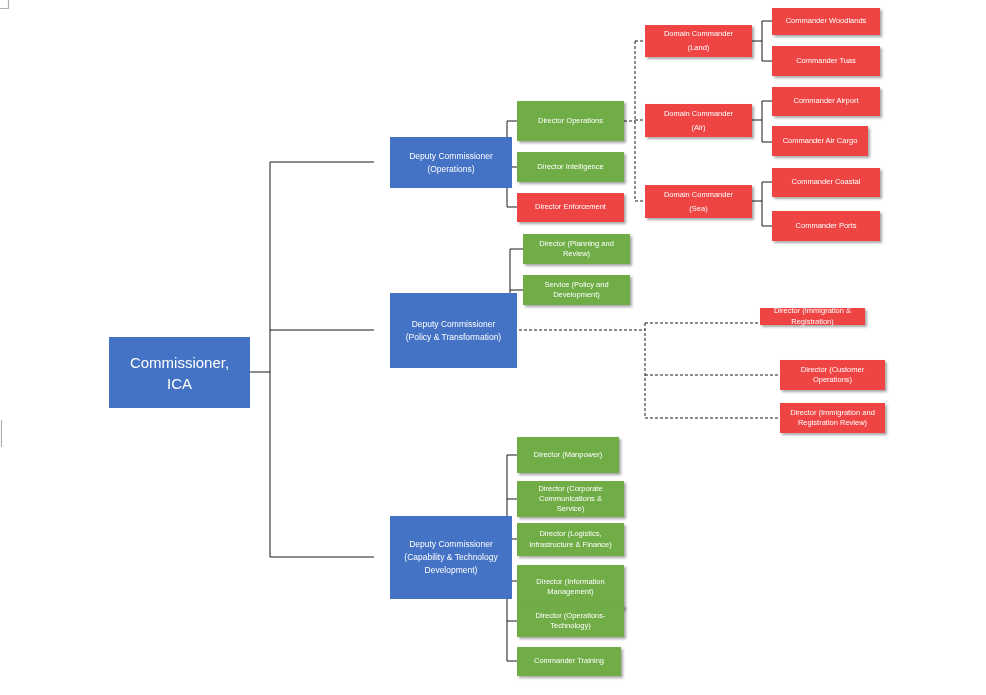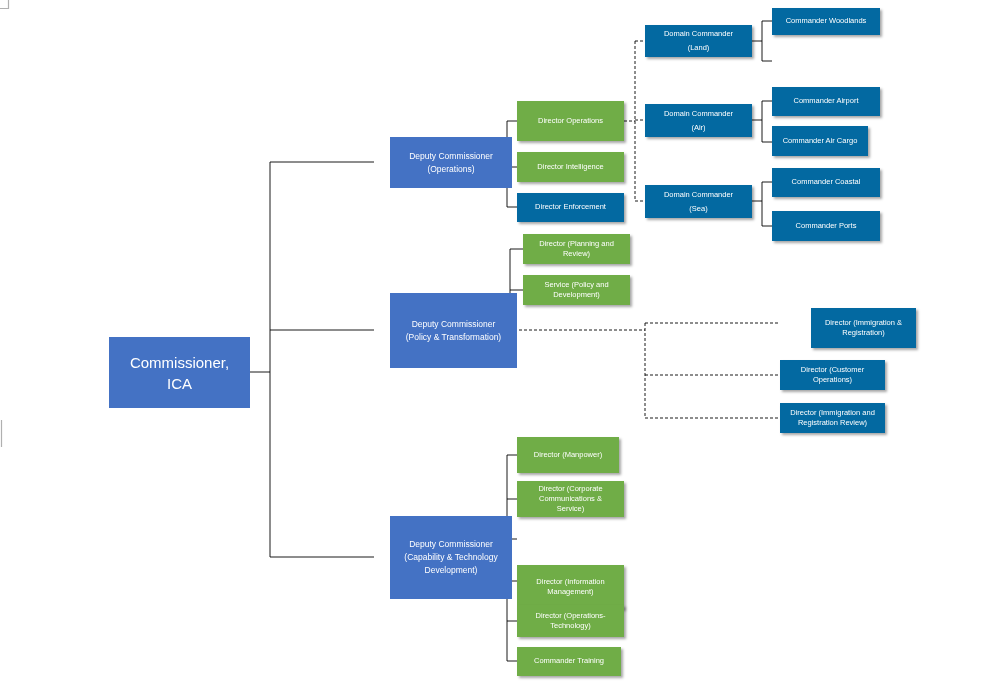--- a/index.html
+++ b/index.html
@@ -11,21 +11,21 @@
   }
   svg.connectors { position:absolute; left:0; top:0; width:986px; height:695px; }
   .node {
     position:absolute; color:#ffffff;
     display:flex; align-items:center; justify-content:center;
     text-align:center; white-space:pre-line;
     padding:1px 3px; line-height:1.35;
   }
   .blue   { background:#4472C4; }
   .green  { background:#70AD47; box-shadow:1.5px 1.5px 2.5px rgba(0,0,0,0.35); }
-  .orange { background:#0369a1; box-shadow:1.5px 1.5px 2.5px rgba(0,0,0,0.35); }
+  .orange { background:#ef4444; box-shadow:1.5px 1.5px 2.5px rgba(0,0,0,0.35); }
   .fs-lg { font-size:15px; line-height:1.4;margin-left:47px; }
   .fs-md { font-size:8.5px; line-height:1.5;margin-left:16px; }
   .fs-sm { font-size:7.5px; }
   .tall-lines { line-height:1.85; }
 </style>
 </head>
 <body>
 
 <div class="canvas">
 
@@ -59,40 +59,43 @@
   <div class="node orange fs-sm" style="left:517px;top:193px;width:107px;height:29px">Director Enforcement</div>
 
   <div class="node orange fs-sm tall-lines" style="left:645px;top:25px;width:107px;height:32px">Domain Commander
 (Land)</div>
   <div class="node orange fs-sm tall-lines" style="left:645px;top:104px;width:107px;height:33px">Domain Commander
 (Air)</div>
   <div class="node orange fs-sm tall-lines" style="left:645px;top:185px;width:107px;height:33px">Domain Commander
 (Sea)</div>
 
   <div class="node orange fs-sm" style="left:772px;top:8px;width:108px;height:27px">Commander Woodlands</div>
+  <div class="node orange fs-sm" style="left:772px;top:46px;width:108px;height:30px">Commander Tuas</div>
   <div class="node orange fs-sm" style="left:772px;top:87px;width:108px;height:29px">Commander Airport</div>
   <div class="node orange fs-sm" style="left:772px;top:126px;width:96px;height:30px">Commander Air Cargo</div>
   <div class="node orange fs-sm" style="left:772px;top:168px;width:108px;height:29px">Commander Coastal</div>
   <div class="node orange fs-sm" style="left:772px;top:211px;width:108px;height:30px">Commander Ports</div>
 
   <div class="node green fs-sm" style="left:523px;top:234px;width:107px;height:30px">Director (Planning and
 Review)</div>
   <div class="node green fs-sm" style="left:523px;top:275px;width:107px;height:30px">Service (Policy and
 Development)</div>
 
-  <div class="node orange fs-sm" style="left:811px;top:308px;width:105px;height:40px">Director (Immigration &amp;
+  <div class="node orange fs-sm" style="left:760px;top:308px;width:105px;height:17px">Director (Immigration &amp;
 Registration)</div>
   <div class="node orange fs-sm" style="left:780px;top:360px;width:105px;height:30px">Director (Customer
 Operations)</div>
   <div class="node orange fs-sm" style="left:780px;top:403px;width:105px;height:30px">Director (Immigration and
 Registration Review)</div>
 
   <div class="node green fs-sm" style="left:517px;top:437px;width:102px;height:36px">Director (Manpower)</div>
   <div class="node green fs-sm" style="left:517px;top:481px;width:107px;height:36px">Director (Corporate
 Communications &amp;
 Service)</div>
+  <div class="node green fs-sm" style="left:517px;top:523px;width:107px;height:33px">Director (Logistics,
+Infrastructure &amp; Finance)</div>
   <div class="node green fs-sm" style="left:517px;top:565px;width:107px;height:44px">Director (Information
 Management)</div>
   <div class="node green fs-sm" style="left:517px;top:605px;width:107px;height:32px">Director (Operations-
 Technology)</div>
   <div class="node green fs-sm" style="left:517px;top:647px;width:104px;height:29px">Commander Training</div>
 
 </div>
 
 </body></html>

